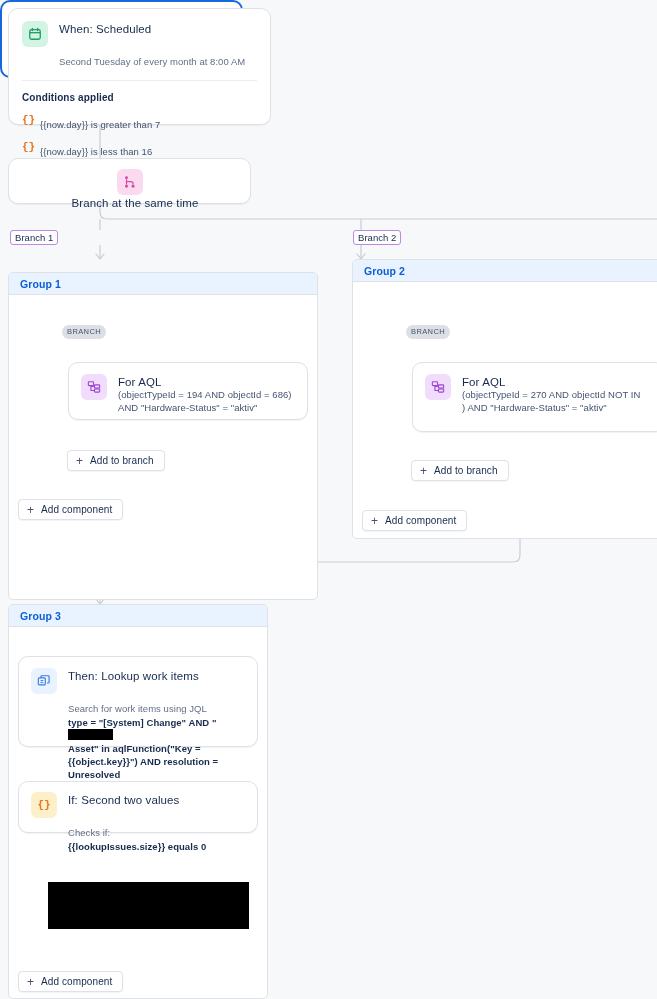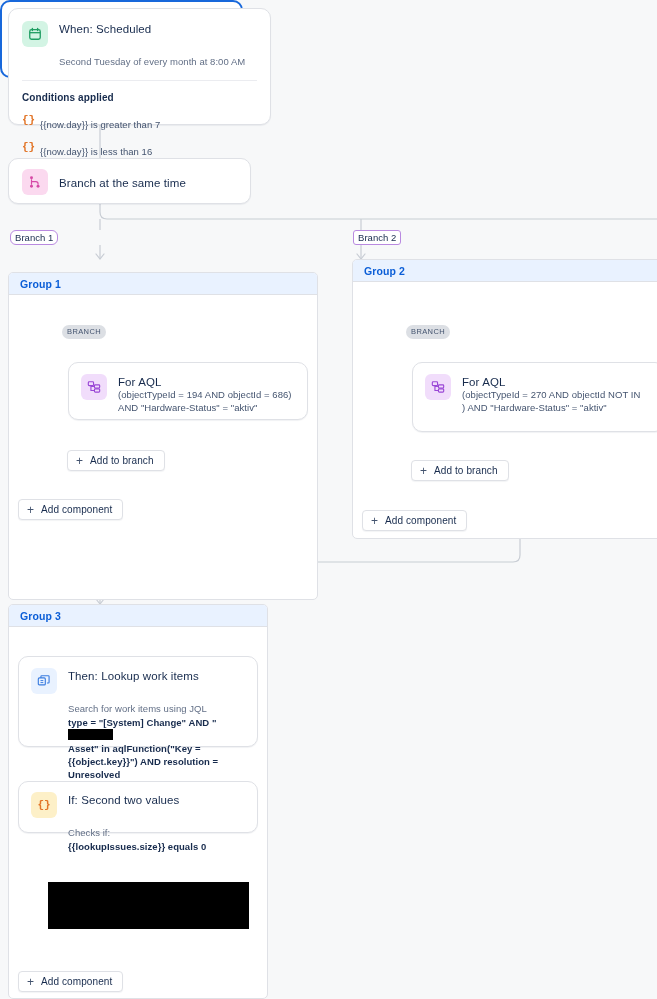--- a/index.html
+++ b/index.html
@@ -62,21 +62,21 @@
     color: #e2762a; font-size: 11px; font-weight: bold;
     font-family: "Liberation Mono", monospace; line-height: 11px;
   }
   .cond-txt {
     margin-left: 6px; font-size: 9.5px; color: #44546f;
     line-height: 12px; letter-spacing: .05px; margin-top: 8px;
   }
 
   
   #branch-card { left: 8px; top: 158px; width: 243px; height: 46px; }
-  #branch-card .row { padding: 10px 13px; align-items: center; }
+  #branch-card .row { padding: 10px 13px; align-items: center; flex-direction: column; }
   #branch-card .t-title { padding-top: 0; }
 
   
   .group {
     position: absolute;
     background: #ffffff;
     border: 1px solid #dfe1e6;
     border-radius: 5px;
     overflow: hidden;
   }
@@ -100,21 +100,21 @@
     background: #ffffff;
     border: 1px solid #b98ae0;
     border-radius: 3px;
     height: 15px; padding: 0 4px;
     display: flex; align-items: center;
   }
   .branch-pill span {
     font-size: 9.5px; color: #172b4d; letter-spacing: .05px;
     line-height: 10px;
   }
-  #pill1 { left: 10px; top: 230px; border-radius: 6px; }
+  #pill1 { left: 10px; top: 230px; }
   #pill2 { left: 353px; top: 230px; }
 
   
   .branch-tag {
     position: absolute;
     background: #dcdfe4;
     border-radius: 7px;
     height: 14px; padding: 0 5px;
     display: flex; align-items: center;
   }

